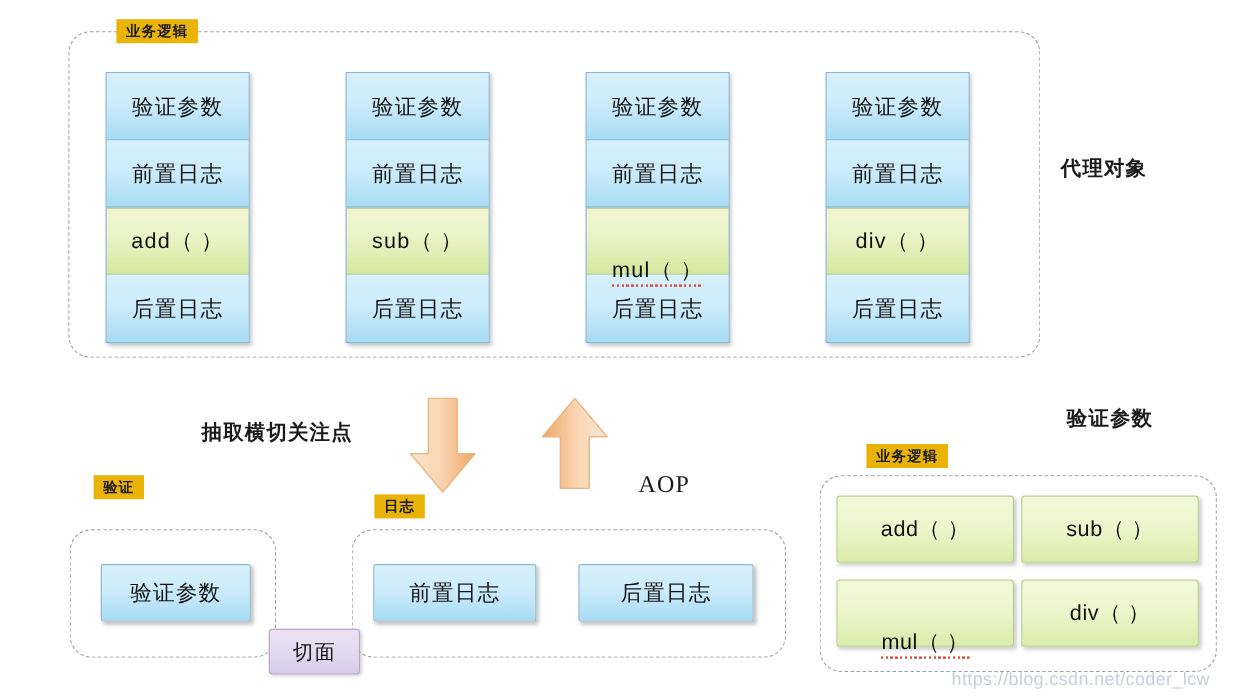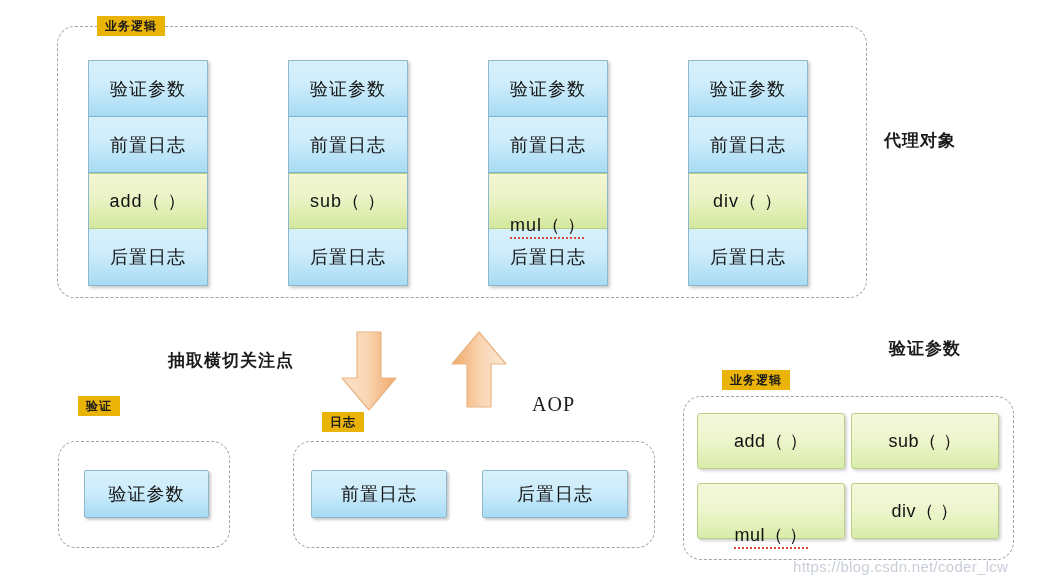--- a/index.html
+++ b/index.html
@@ -203,24 +203,25 @@
     <path d="M31,2 L58,34 L43,34 L43,77 L19,77 L19,34 L4,34 Z" fill="url(#gup)" stroke="#e9b584" stroke-width="1.2" stroke-linejoin="round"></path>
   </svg>
 
   <div class="flabel lat" style="left:532px;top:348px;font-size:20px;margin-top:45px;">AOP</div>
 
   <div class="group" style="left:58px;top:441px;width:172px;height:107px;"></div>
   <div class="group-label" style="left:78px;top:396px;">验证</div>
   <div class="bbox" style="left:84px;top:470px;width:125px;height:48px;">验证参数</div>
 
   <div class="group" style="left:293px;top:441px;width:362px;height:107px;"></div>
-  <div class="group-label" style="left:322px;top:412px;">日志</div>
+  <div class="group-label" style="left:312px;top:412px;">日志</div>
   <div class="bbox" style="left:311px;top:470px;width:136px;height:48px;">前置日志</div>
   <div class="bbox" style="left:482px;top:470px;width:146px;height:48px;">后置日志</div>
 
+  <div class="chip" style="left:224px;top:524px;width:76px;height:38px;">切面</div>
 
   <div class="flabel" style="left:889px;top:337px;">验证参数</div>
 
   <div class="group" style="left:683px;top:396px;width:331px;height:164px;"></div>
   <div class="group-label" style="left:722px;top:370px;">业务逻辑</div>
 
   <div class="gbox" style="left:697px;top:413px;width:148px;height:56px;">add（ ）</div>
   <div class="gbox" style="left:851px;top:413px;width:148px;height:56px;">sub（ ）</div>
   <div class="gbox" style="left:697px;top:483px;width:148px;height:56px;">
     <span class="sq">mul（ ）</span>

